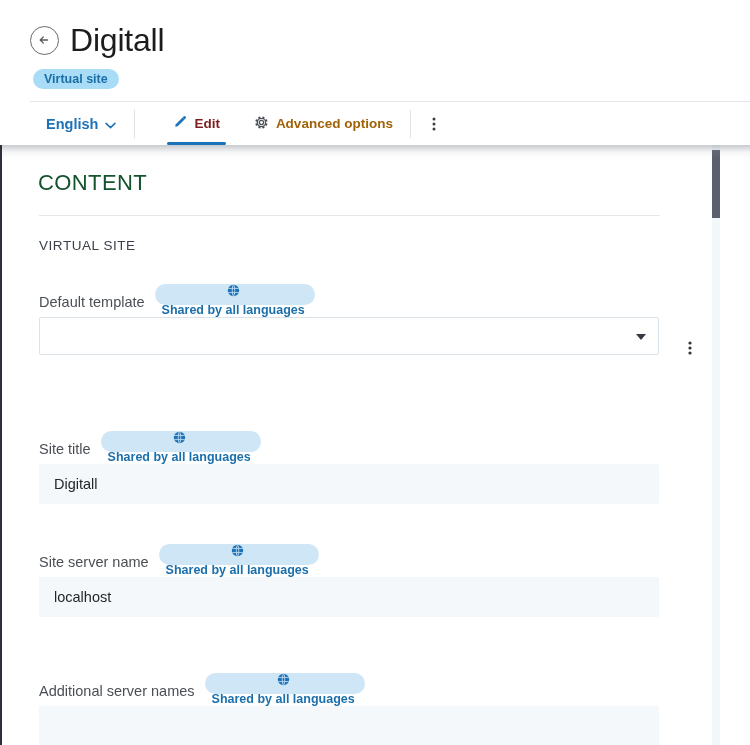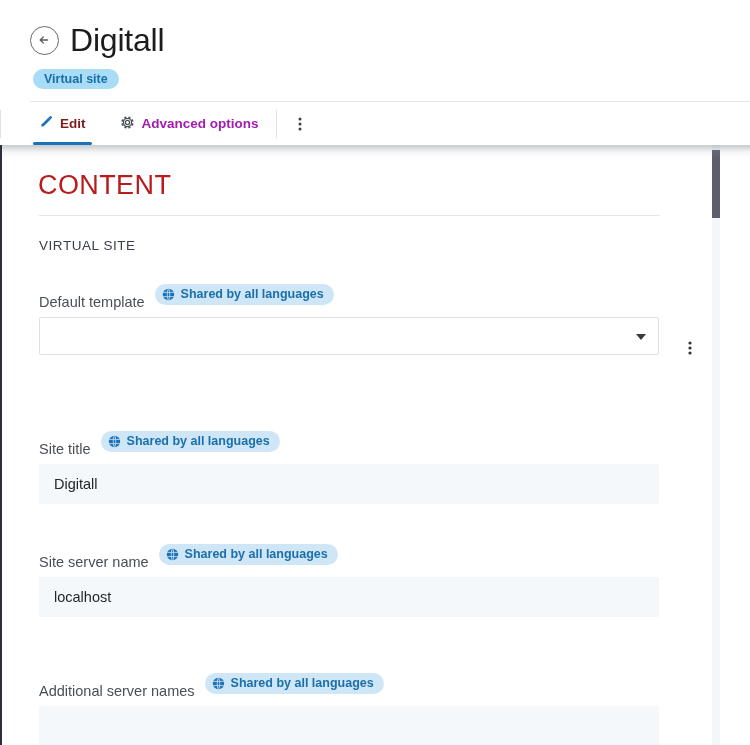--- a/index.html
+++ b/index.html
@@ -120,21 +120,21 @@
     align-items: stretch;
   }
 
   .tab {
     display: flex;
     align-items: center;
     gap: 7px;
     padding: 0 17px;
     font-size: 13.5px;
     font-weight: 600;
-    color: #a21caf;
+    color: #a16207;
     cursor: pointer;
     position: relative;
     white-space: nowrap;
   }
   .tab.active { color: #7f1d1d; }
   .tab.active::after {
     content: "";
     position: absolute;
     left: 11px; right: 11px;
     bottom: 0;
@@ -206,22 +206,22 @@
     left: 2px; top: 0;
     width: 706px;
     height: 600px;
     background: #ffffff;
   }
 
   .section-title {
     position: absolute;
     left: 36px;
     top: 25px;
-    font-size: 27px;
-    color: #b91c1c;
+    font-size: 22px;
+    color: #14532d;
     font-weight: 400;
     letter-spacing: 0.4px;
   }
 
   .section-rule {
     position: absolute;
     left: 37px;
     top: 70px;
     width: 621px;
     height: 1px;
@@ -262,20 +262,21 @@
     gap: 6px;
     height: 21px;
     padding: 0 10px 0 7px;
     border-radius: 11px;
     background: #cfe6f6;
     color: #1b6fab;
     font-size: 12.5px;
     font-weight: 600;
     white-space: nowrap;
     cursor: default;
+    flex-direction: column;
   }
   .chip-shared svg { display: block; flex: 0 0 auto; }
 
   .select-box {
     position: relative;
     margin-top: 12px;
     width: 620px;
     height: 38px;
     background: #ffffff;
     border: 1px solid #dbe2e8;
@@ -346,20 +347,28 @@
       </div>
       <div class="page-title">Digitall</div>
     </div>
 
     <span class="badge-virtual">Virtual site</span>
 
     <div class="header-sep"></div>
 
     <div class="toolbar">
 
+      <div class="lang-select">
+        <span>English</span>
+        <span>
+          <svg width="11" height="7" viewBox="0 0 11 7">
+            <path d="M1 1.4 L5.5 5.6 L10 1.4" fill="none" stroke="#1b72b8" stroke-width="1.5" stroke-linecap="round" stroke-linejoin="round"></path>
+          </svg>
+        </span>
+      </div>
 
       <div class="vdiv"></div>
 
       <div class="tabs">
 
         <div class="tab active tab-first">
           <span>
             <svg width="14" height="14" viewBox="0 0 14 14">
               <path d="M2.2 11.8 L2.8 9.3 L9.6 2.5 L11.5 4.4 L4.7 11.2 Z" fill="#1b72b8"></path>
               <path d="M9.6 2.5 L10.7 1.4 A1.1 1.1 0 0 1 12.6 3.3 L11.5 4.4 Z" fill="#1b72b8"></path>

